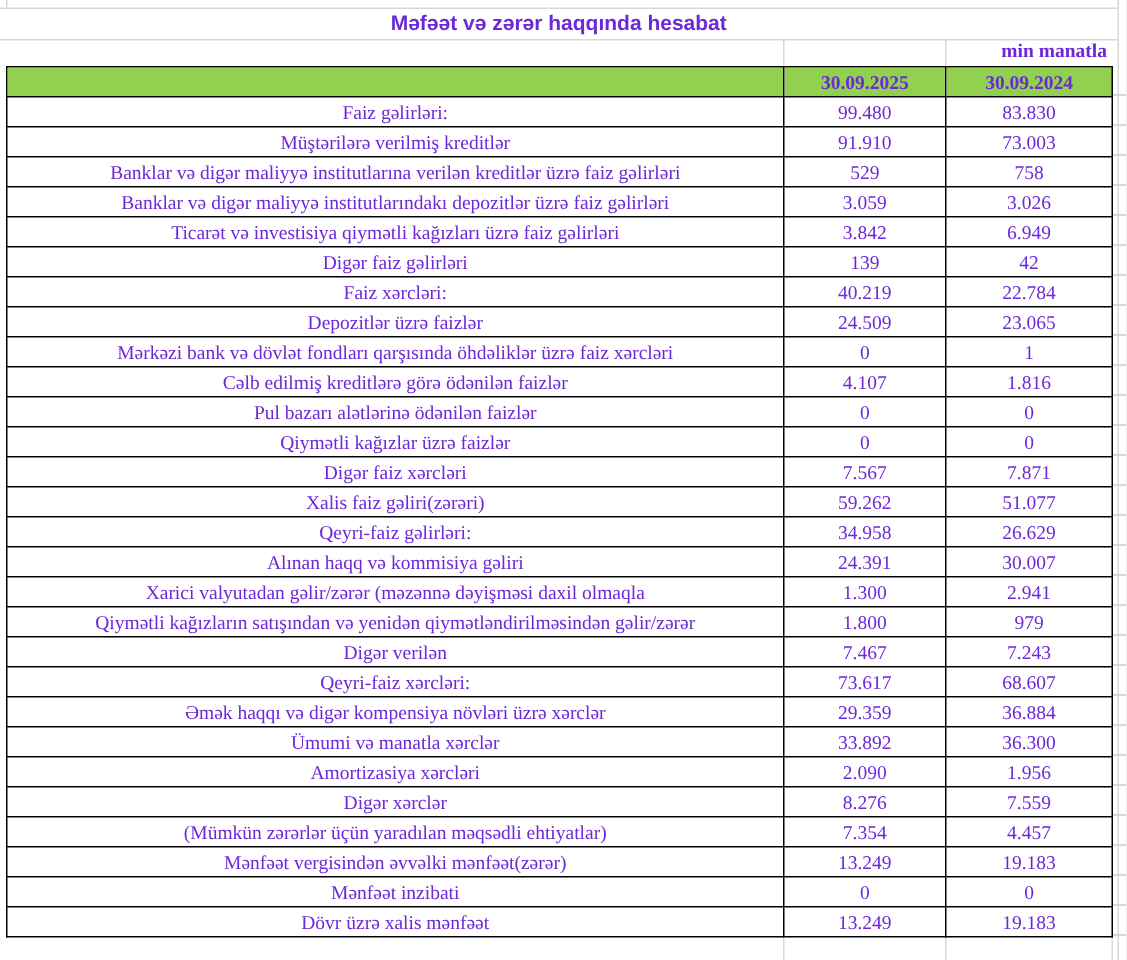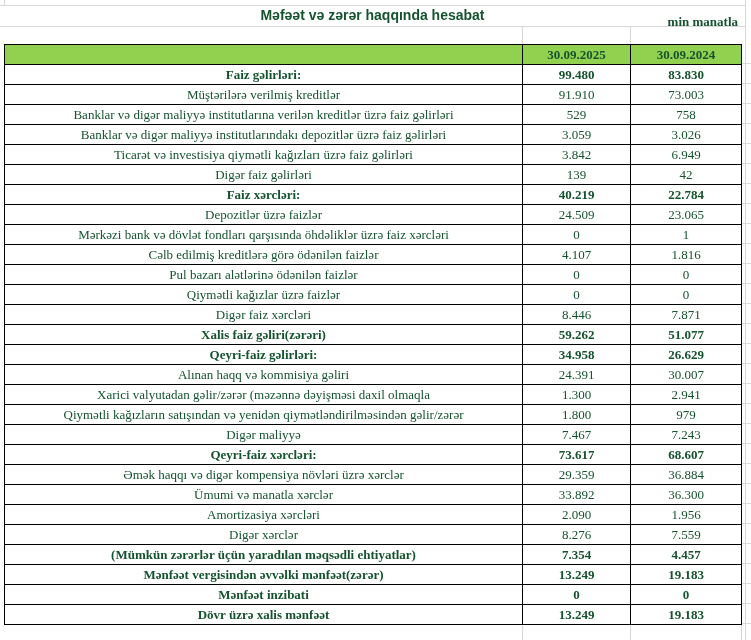--- a/index.html
+++ b/index.html
@@ -2,31 +2,31 @@
 <html><head>
 <meta charset="utf-8">
 <style>
   html,body { margin:0; padding:0; background:#e8e8e8; }
   .sheet {
     position:relative;
     width:751px; height:640px;
     background:#ffffff;
     overflow:hidden;
     font-family:"Liberation Serif", serif;
-    color:#14532d;
+    color:#6d28d9;
   }
   .gridline { position:absolute; background:#d8d8d8; }
   .title-cell {
     position:absolute; left:0; top:5px; width:745px; height:21px;
     line-height:21px; text-align:center;
     font-family:"Liberation Sans", sans-serif;
     font-weight:bold; font-size:14px;
   }
   .unit-cell {
-    position:absolute; left:0; top:14px; width:738px; height:16px;
+    position:absolute; left:0; top:26px; width:738px; height:16px;
     line-height:16px; text-align:right;
     font-weight:bold; font-size:13px;
   }
   table.report {
     position:absolute; left:4px; top:44px;
     width:737px;
     border-collapse:collapse;
     table-layout:fixed;
   }
   table.report td {
@@ -37,21 +37,21 @@
     line-height:18px;
     text-align:center;
     vertical-align:middle;
     white-space:nowrap;
     overflow:hidden;
   }
   tr.header-row td {
     background:#92D050;
     font-weight:bold;
   }
-  tr.bold td { font-weight:bold; }
+  tr.bold td { font-weight:normal; }
   
   .right-row-stubs {
     position:absolute; left:741px; top:44px; width:10px; height:580px;
     background:repeating-linear-gradient(to bottom, transparent 0 19px, #d8d8d8 19px 20px);
   }
 </style>
 </head>
 <body>
 
 <div class="sheet">
@@ -138,21 +138,21 @@
           <td>0</td>
           <td>0</td>
         </tr>
       <tr>
           <td>Qiymətli kağızlar üzrə faizlər</td>
           <td>0</td>
           <td>0</td>
         </tr>
       <tr>
           <td>Digər faiz xərcləri</td>
-          <td>8.446</td>
+          <td>7.567</td>
           <td>7.871</td>
         </tr>
       <tr class="bold">
           <td>Xalis faiz gəliri(zərəri)</td>
           <td>59.262</td>
           <td>51.077</td>
         </tr>
       <tr class="bold">
           <td>Qeyri-faiz gəlirləri:</td>
           <td>34.958</td>
@@ -167,21 +167,21 @@
           <td>Xarici valyutadan gəlir/zərər (məzənnə dəyişməsi daxil olmaqla</td>
           <td>1.300</td>
           <td>2.941</td>
         </tr>
       <tr>
           <td>Qiymətli kağızların satışından və yenidən qiymətləndirilməsindən gəlir/zərər</td>
           <td>1.800</td>
           <td>979</td>
         </tr>
       <tr>
-          <td>Digər maliyyə</td>
+          <td>Digər verilən</td>
           <td>7.467</td>
           <td>7.243</td>
         </tr>
       <tr class="bold">
           <td>Qeyri-faiz xərcləri:</td>
           <td>73.617</td>
           <td>68.607</td>
         </tr>
       <tr>
           <td>Əmək haqqı və digər kompensiya növləri üzrə xərclər</td>

